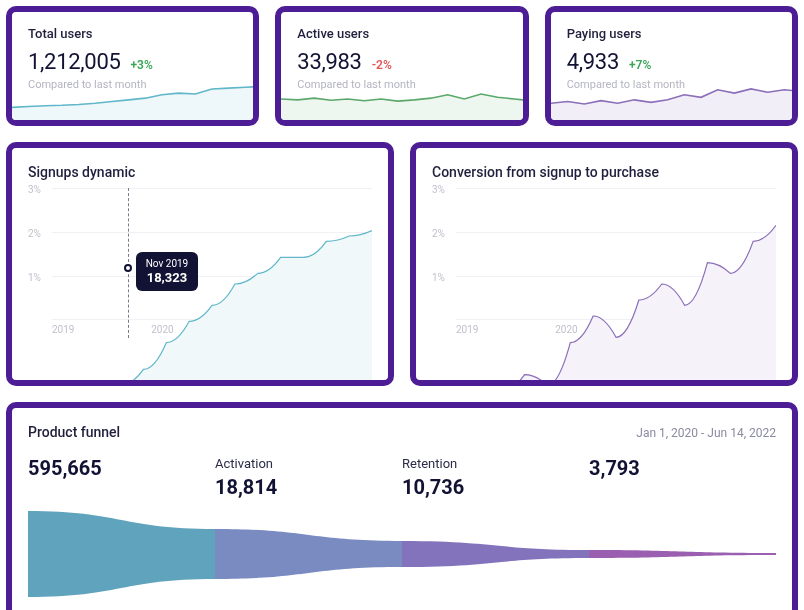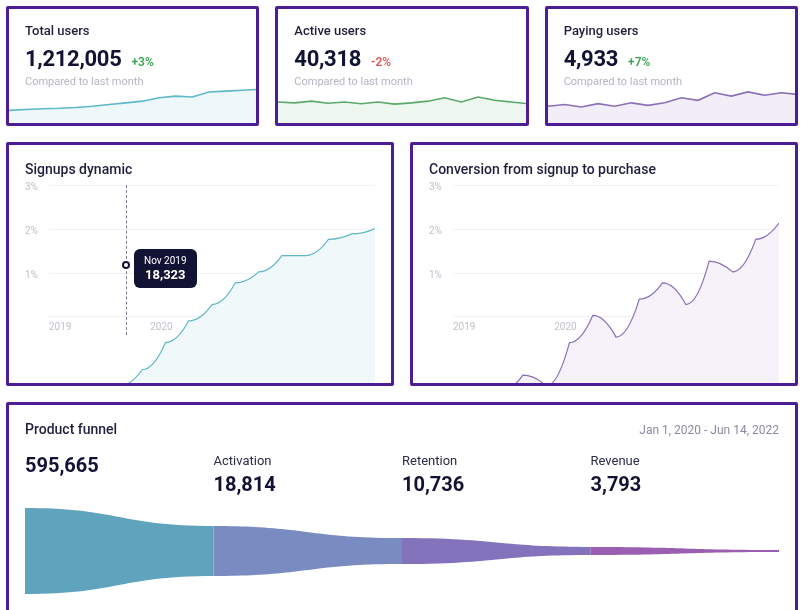--- a/index.html
+++ b/index.html
@@ -7,31 +7,31 @@
     font-family: -apple-system, BlinkMacSystemFont, "Segoe UI", Roboto, Helvetica, Arial, sans-serif;
     background: #fff;
     width: 804px;
     height: 610px;
     padding: 6px;
     color: #1a1a3a;
   }
   .row { display: flex; gap: 16px; }
   .card {
     background: #fff;
-    border: 3px solid #4c1d95;
-    border-radius: 2px;
+    border: 6px solid #4c1d95;
+    border-radius: 10px;
     position: relative;
     overflow: hidden;
   }
   
   .kpi-row { margin-bottom: 16px; }
   .kpi-card { flex: 1; height: 120px; padding: 14px 16px 0 16px; }
   .kpi-title { font-size: 13px; color: #1f1f3d; margin-bottom: 8px; font-weight: 500; }
   .kpi-value-row { display: flex; align-items: baseline; gap: 10px; margin-bottom: 4px; }
-  .kpi-value { font-size: 22px; font-weight: 700; color: #121234; letter-spacing: -0.3px; }
+  .kpi-value { font-size: 22px; font-weight: 400; color: #121234; letter-spacing: -0.3px; }
   .kpi-delta { font-size: 12px; font-weight: 600; }
   .delta-pos { color: #3aa655; }
   .delta-neg { color: #e25555; }
   .kpi-sub { font-size: 11px; color: #b5b5c3; }
   .spark { position: absolute; left: 0; right: 0; bottom: 0; height: 42px; }
   
   .mid-row { margin-bottom: 16px; }
   .mid-card { flex: 1; height: 244px; padding: 16px; }
   .mid-title { font-size: 14px; font-weight: 500; color: #1f1f3d; margin-bottom: 8px; }
   .chart-area { position: relative; width: 100%; height: 150px; }
@@ -93,21 +93,21 @@
     <div class="kpi-sub">Compared to last month</div>
     <svg class="spark" viewBox="0 0 250 42" preserveAspectRatio="none">
       <path d="M 0,29.4 L 16.666666666666668,28.560000000000002 L 33.333333333333336,27.72 L 50,27.3 L 66.66666666666667,26.46 L 83.33333333333333,25.2 L 100,23.52 L 116.66666666666667,21.84 L 133.33333333333334,20.16 L 150,16.8 L 166.66666666666666,15.120000000000001 L 183.33333333333331,15.96 L 200,10.920000000000002 L 216.66666666666669,10.079999999999998 L 233.33333333333334,9.240000000000002 L 250,8.399999999999999 L 250,42 L 0,42 Z" fill="#eef7f9" stroke="none"></path>
       <path d="M 0,29.4 L 16.666666666666668,28.560000000000002 L 33.333333333333336,27.72 L 50,27.3 L 66.66666666666667,26.46 L 83.33333333333333,25.2 L 100,23.52 L 116.66666666666667,21.84 L 133.33333333333334,20.16 L 150,16.8 L 166.66666666666666,15.120000000000001 L 183.33333333333331,15.96 L 200,10.920000000000002 L 216.66666666666669,10.079999999999998 L 233.33333333333334,9.240000000000002 L 250,8.399999999999999" stroke="#5fb7c9" stroke-width="1.6" fill="none"></path>
     </svg>
   </div>
 
   <div class="card kpi-card">
     <div class="kpi-title">Active users</div>
     <div class="kpi-value-row">
-      <span class="kpi-value">40,318</span>
+      <span class="kpi-value">33,983</span>
       <span class="kpi-delta delta-neg">-2%</span>
     </div>
     <div class="kpi-sub">Compared to last month</div>
     <svg class="spark" viewBox="0 0 250 42" preserveAspectRatio="none">
       <path d="M 0,21 L 16.666666666666668,21.84 L 33.333333333333336,20.16 L 50,22.26 L 66.66666666666667,21 L 83.33333333333333,22.68 L 100,21 L 116.66666666666667,23.099999999999998 L 133.33333333333334,21.84 L 150,20.16 L 166.66666666666666,16.8 L 183.33333333333331,21 L 200,15.96 L 216.66666666666669,19.32 L 233.33333333333334,21 L 250,22.68 L 250,42 L 0,42 Z" fill="#eef6f0" stroke="none"></path>
       <path d="M 0,21 L 16.666666666666668,21.84 L 33.333333333333336,20.16 L 50,22.26 L 66.66666666666667,21 L 83.33333333333333,22.68 L 100,21 L 116.66666666666667,23.099999999999998 L 133.33333333333334,21.84 L 150,20.16 L 166.66666666666666,16.8 L 183.33333333333331,21 L 200,15.96 L 216.66666666666669,19.32 L 233.33333333333334,21 L 250,22.68" stroke="#5aa86a" stroke-width="1.6" fill="none"></path>
     </svg>
   </div>
 
   <div class="card kpi-card">
@@ -196,21 +196,20 @@
     </div>
     <div class="stage">
       <div class="stage-label">Activation</div>
       <div class="stage-value">18,814</div>
     </div>
     <div class="stage">
       <div class="stage-label">Retention</div>
       <div class="stage-value">10,736</div>
     </div>
     <div class="stage">
-      <div class="stage-label">Revenue</div>
       <div class="stage-value">3,793</div>
     </div>
   </div>
   <svg class="funnel-viz" viewBox="0 0 760 86" preserveAspectRatio="none">
       <path d="M 0,0 C 95,0 95,18 190,18
                L 190,68 C 95,68 95,86 0,86 Z" fill="#5fa3bd"></path>
       <path d="M 190,18 C 285,18 285,30 380,30
                L 380,56 C 285,56 285,68 190,68 Z" fill="#7a8bc2"></path>
       <path d="M 380,30 C 475,30 475,39 570,39
                L 570,47 C 475,47 475,56 380,56 Z" fill="#8373bd"></path>

